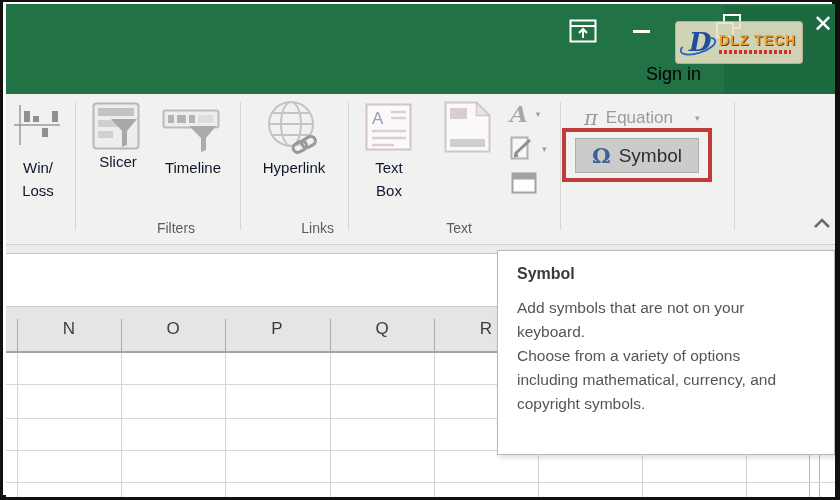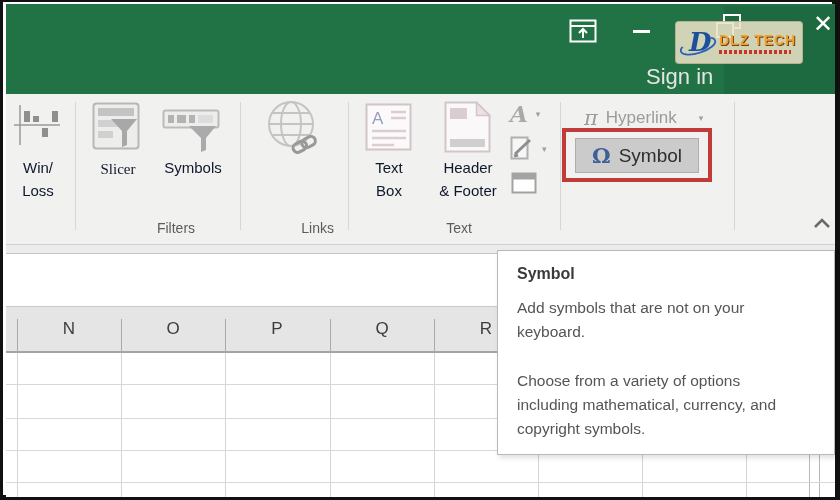--- a/index.html
+++ b/index.html
@@ -10,21 +10,21 @@
 
   
   .titlebar { position:absolute; left:3px; top:2px; width:829px; height:90px; background:#217346; }
   .share-zone { position:absolute; left:718px; top:2px; width:114px; height:90px; background:rgba(0,0,0,0.08); }
   .win-btn { position:absolute; display:flex; align-items:center; justify-content:center; color:#fff; cursor:default; }
   .btn-ribbonopts { left:561px; top:13px; width:32px; height:27px; }
   .btn-min { left:620px; top:14px; width:30px; height:26px; }
   .btn-min .dash { width:17px; height:3px; background:#fff; }
   .btn-restore { left:708px; top:8px; width:30px; height:30px; z-index:2; }
   .btn-close { left:800px; top:4px; width:34px; height:32px; font-size:24px; font-weight:300; }
-  .signin { position:absolute; left:640px; top:60px; color:#e5e5e5; font-size:22px; }
+  .signin { position:absolute; left:640px; top:60px; color:#000000; font-size:18px; }
   .share { position:absolute; left:730px; top:58px; display:flex; align-items:center; gap:7px; color:#fff; font-size:18px; }
 
   
   .watermark { position:absolute; left:669px; top:17px; width:128px; height:43px; z-index:3;
     background:rgba(233,224,198,0.88); border:1px solid rgba(175,155,115,0.6); border-radius:4px;
     display:flex; align-items:center; padding-left:6px; gap:5px; }
   .wm-logo { position:relative; width:32px; height:34px; }
   .wm-d { position:absolute; left:7px; top:1px; font-family:"DejaVu Serif", serif; font-style:italic; font-weight:bold;
     font-size:26px; color:#1d4f9c; }
   .wm-swoosh { position:absolute; left:-3px; top:12px; width:38px; height:16px; border:2px solid #2a63b8;
@@ -61,21 +61,21 @@
   .hdr-sep { position:absolute; top:12px; width:1px; height:35px; background:#a9a9a9; }
   .grid { position:absolute; left:3px; top:351px; width:829px; height:144px; background:#fff; }
   .vline { position:absolute; top:0; width:1px; background:#d4d4d4; height:144px; }
   .hline { position:absolute; left:0; width:829px; height:1px; background:#d8d8d8; }
 
   
   .tooltip { position:absolute; left:494px; top:248px; width:338px; height:205px; background:#fff;
     border:1px solid #b9b9b9; z-index:5; padding:14px 10px 0 19px; box-shadow:2px 3px 5px rgba(0,0,0,0.12); }
   .tt-title { font-size:16px; font-weight:bold; color:#3a3a3a; margin-bottom:13px; }
   .tt-body { width:262px; font-size:15.5px; color:#555; line-height:1.55; }
-  .tt-body + .tt-body { margin-top:25px; }
+  .tt-body + .tt-body { }
 
   svg { display:block; }
 </style>
 </head>
 <body>
 
 <div class="screen">
   <div class="window">
 
     <div class="titlebar">
@@ -153,53 +153,54 @@
         <span>
           <svg width="50" height="52" viewBox="0 0 50 52">
             <rect x="1.5" y="2.5" width="45" height="45" rx="3" fill="#ededec" stroke="#b7b7b7" stroke-width="2"></rect>
             <rect x="6" y="7" width="36" height="8" fill="#c3c3c3"></rect>
             <rect x="6" y="19" width="22" height="7" fill="#d0d0d0"></rect>
             <rect x="6" y="30" width="15" height="7" fill="#d0d0d0"></rect>
             <polygon points="19,18 45,18 35,30 35,44 30,46 30,30" fill="#a8a8a8"></polygon>
           </svg>
         </span>
       </div>
-      <div class="rbtn-label" style="left:83px; top:64px; width:58px;font-family:Liberation Serif, serif;">Slicer</div>
+      <div class="rbtn-label" style="left:83px; top:56px; width:58px;">Slicer</div>
 
       <div style="position:absolute; left:156px; top:9px;">
         <span>
           <svg width="60" height="50" viewBox="0 0 60 50">
             <rect x="1.5" y="7.5" width="55" height="17" rx="2" fill="#ededec" stroke="#bbbbbb" stroke-width="2"></rect>
             <rect x="6" y="12" width="6" height="8" fill="#b3b3b3"></rect>
             <rect x="15" y="12" width="9" height="8" fill="#b3b3b3"></rect>
             <rect x="27" y="12" width="6" height="8" fill="#b3b3b3"></rect>
             <rect x="36" y="12" width="15" height="8" fill="#dddddd"></rect>
             <polygon points="27,23 54,23 44,35 44,47 39,49 39,35" fill="#ababab"></polygon>
           </svg>
         </span>
       </div>
-      <div class="rbtn-label" style="left:151px; top:62px; width:72px;">Symbols</div>
+      <div class="rbtn-label" style="left:151px; top:62px; width:72px;">Timeline</div>
 
       <div class="group-label" style="left:113px; width:114px;">Filters</div>
 
       <div style="position:absolute; left:258px; top:5px;">
         <span>
           <svg width="60" height="58" viewBox="0 0 60 58">
             <circle cx="27" cy="25" r="22" fill="none" stroke="#c4c4c4" stroke-width="2"></circle>
             <ellipse cx="27" cy="25" rx="10" ry="22" fill="none" stroke="#c4c4c4" stroke-width="2"></ellipse>
             <line x1="8" y1="14" x2="46" y2="14" stroke="#c4c4c4" stroke-width="2"></line>
             <line x1="5" y1="25" x2="49" y2="25" stroke="#c4c4c4" stroke-width="2"></line>
             <line x1="8" y1="36" x2="46" y2="36" stroke="#c4c4c4" stroke-width="2"></line>
             <g transform="rotate(-28 40 45)">
               <rect x="28" y="41" width="14" height="9" rx="4.5" fill="none" stroke="#999999" stroke-width="3"></rect>
               <rect x="38" y="41" width="14" height="9" rx="4.5" fill="none" stroke="#999999" stroke-width="3"></rect>
             </g>
           </svg>
         </span>
       </div>
+      <div class="rbtn-label" style="left:248px; top:62px; width:80px;">Hyperlink</div>
       <div class="group-label" style="left:248px; width:80px;text-align:right;">Links</div>
 
       <div style="position:absolute; left:359px; top:9px;">
         <span>
           <svg width="48" height="50" viewBox="0 0 48 50">
             <rect x="1.5" y="1.5" width="44" height="45" fill="#fbf9f9" stroke="#d2c4c9" stroke-width="2"></rect>
             <text x="7" y="21" font-family="Liberation Sans, sans-serif" font-size="17" fill="#97a0bd">A</text>
             <line x1="26" y1="9" x2="41" y2="9" stroke="#dccdd2" stroke-width="2.5"></line>
             <line x1="26" y1="15" x2="41" y2="15" stroke="#dccdd2" stroke-width="2.5"></line>
             <line x1="7" y1="28" x2="41" y2="28" stroke="#dccdd2" stroke-width="2.5"></line>
@@ -216,24 +217,20 @@
       <div style="position:absolute; left:438px; top:7px;">
         <span>
           <svg width="48" height="52" viewBox="0 0 48 52">
             <path d="M1.5,1.5 h31 l13,13 v36 h-44 z" fill="#faf8f8" stroke="#d3c6ca" stroke-width="2"></path>
             <polygon points="32.5,1.5 32.5,14.5 45.5,14.5" fill="#ece0e4" stroke="#d3c6ca" stroke-width="1.5"></polygon>
             <rect x="6" y="7" width="17" height="11" fill="#d9cdd1"></rect>
             <rect x="6" y="38" width="35" height="8" fill="#cfcfcf"></rect>
           </svg>
         </span>
       </div>
-      <div class="rbtn-label" style="left:426px; top:62px; width:72px;">
-        <div>Header</div>
-        <div>&amp; Footer</div>
-      </div>
       <div class="group-label" style="left:398px; width:110px;">Text</div>
 
       <div style="position:absolute; left:504px; top:8px; display:flex; align-items:center; gap:8px;">
         <span class="wordart-a">A</span>
         <span class="caret">▾</span>
       </div>
       <div style="position:absolute; left:504px; top:42px; display:flex; align-items:center; gap:8px;">
         <span>
           <svg width="24" height="26" viewBox="0 0 24 26">
             <rect x="1.5" y="1.5" width="16" height="21" fill="#f7f5f5" stroke="#b0b0b0" stroke-width="2"></rect>
@@ -247,21 +244,21 @@
         <span>
           <svg width="26" height="22" viewBox="0 0 26 22">
             <rect x="1.5" y="1.5" width="23" height="19" fill="#ffffff" stroke="#a3a3a3" stroke-width="2"></rect>
             <rect x="1.5" y="1.5" width="23" height="6" fill="#a3a3a3"></rect>
           </svg>
         </span>
       </div>
 
       <div class="eq-row">
         <span class="eq-pi">π</span>
-        <span class="eq-text">Hyperlink</span>
+        <span class="eq-text">Equation</span>
         <span class="caret" style="margin-left:14px;">▾</span>
       </div>
 
       <div class="red-box"></div>
       <div class="symbol-btn">
         <span class="symbol-omega">Ω</span>
         <span class="symbol-text">Symbol</span>
       </div>
 
       <div class="collapse">

